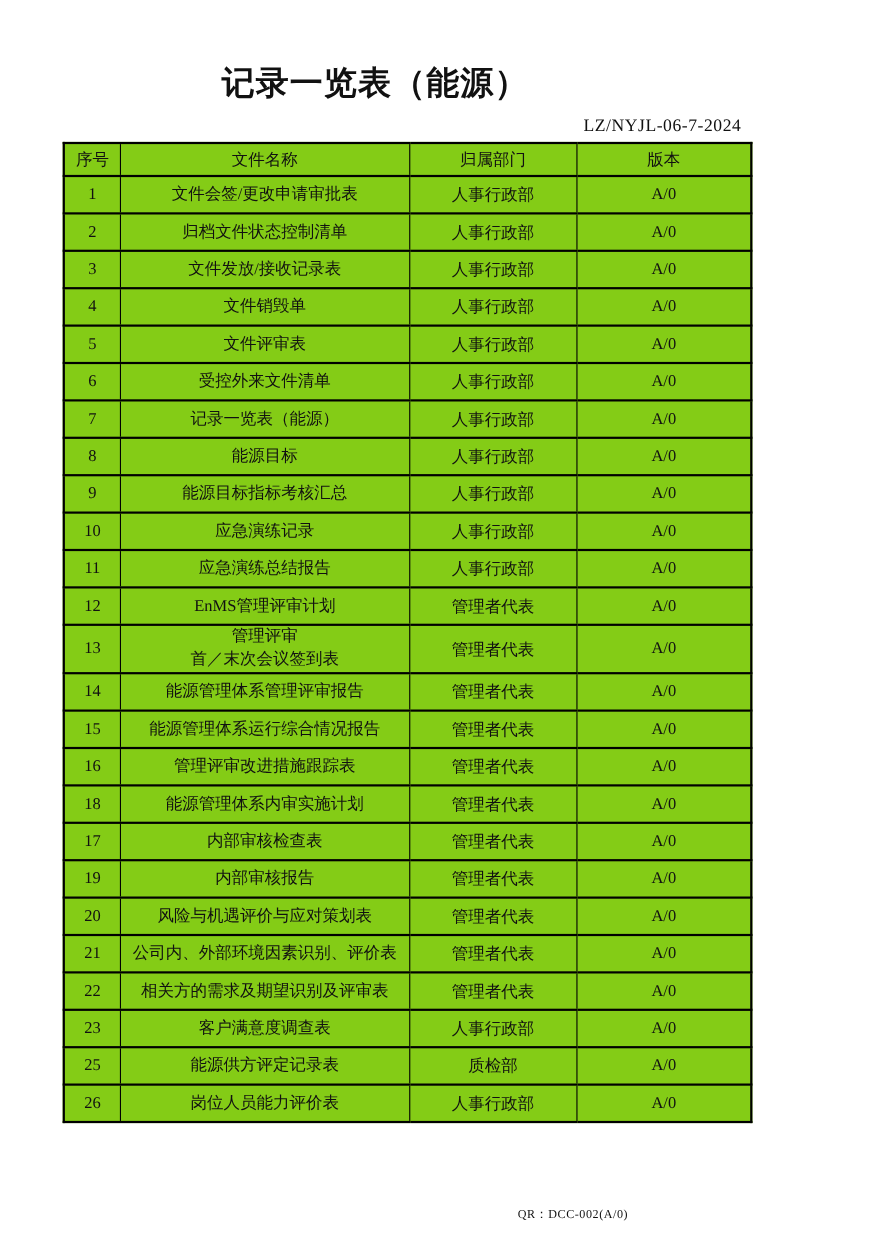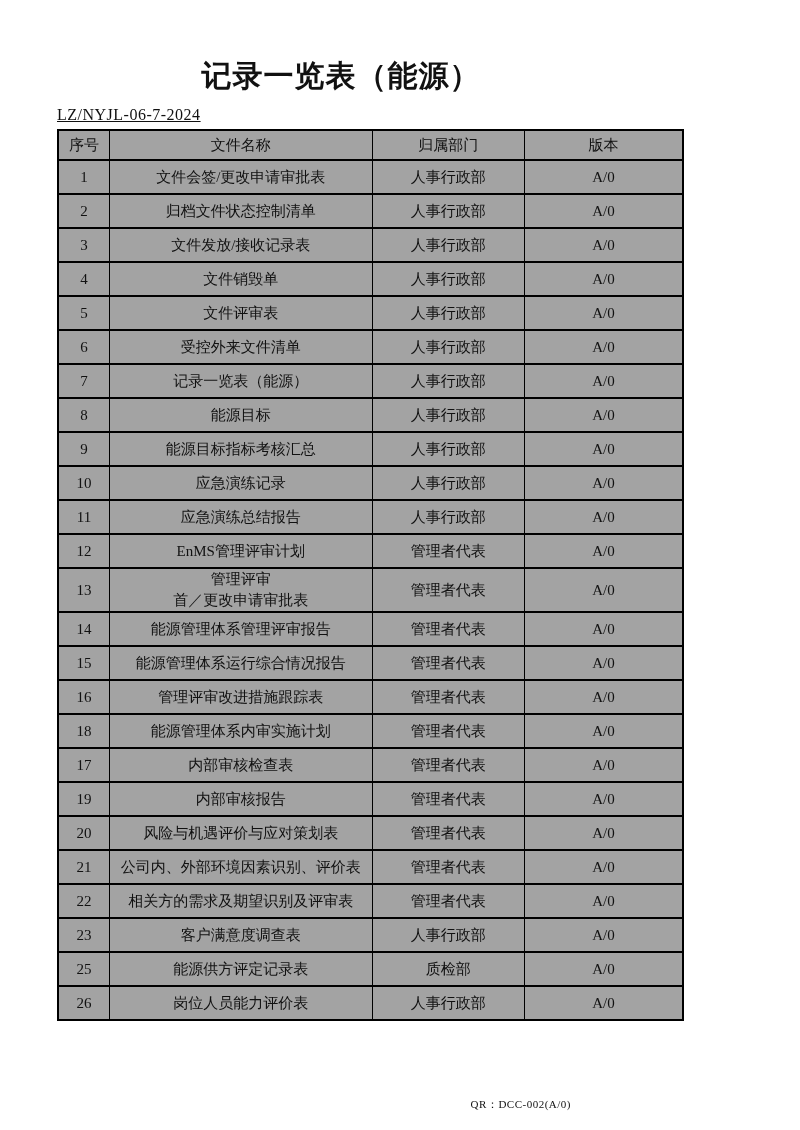--- a/index.html
+++ b/index.html
@@ -29,31 +29,31 @@
     font-size: 30px;
     font-weight: bold;
     letter-spacing: 1px;
     line-height: 40px;
     white-space: nowrap;
   }
   .doc-number {
     width: 617px;
     margin: 8px 0 3px 57px;
     padding-right: 10px;
+    text-align: right;
     font-size: 16px;
     letter-spacing: 0.5px;
     line-height: 22px;
-    text-decoration: underline;
   }
   table.records {
     border-collapse: collapse;
     table-layout: fixed;
     margin-left: 57px;
     width: 627px;
-    background: #a3a3a3;
+    background: #84cc16;
   }
   table.records th,
   table.records td {
     border: 2px solid #000000;
     border-left-width: 1px;
     border-right-width: 1px;
     text-align: center;
     vertical-align: middle;
     font-size: 15px;
     font-weight: normal;
@@ -177,21 +177,21 @@
         </tr>
         <tr>
           <td class="cell-index">12</td>
           <td class="cell-name">EnMS管理评审计划</td>
           <td class="cell-department">管理者代表</td>
           <td class="cell-version">A/0</td>
         </tr>
         <tr>
           <td class="cell-index">13</td>
           <td class="cell-name">管理评审
-首／更改申请审批表</td>
+首／末次会议签到表</td>
           <td class="cell-department">管理者代表</td>
           <td class="cell-version">A/0</td>
         </tr>
         <tr>
           <td class="cell-index">14</td>
           <td class="cell-name">能源管理体系管理评审报告</td>
           <td class="cell-department">管理者代表</td>
           <td class="cell-version">A/0</td>
         </tr>
         <tr>

